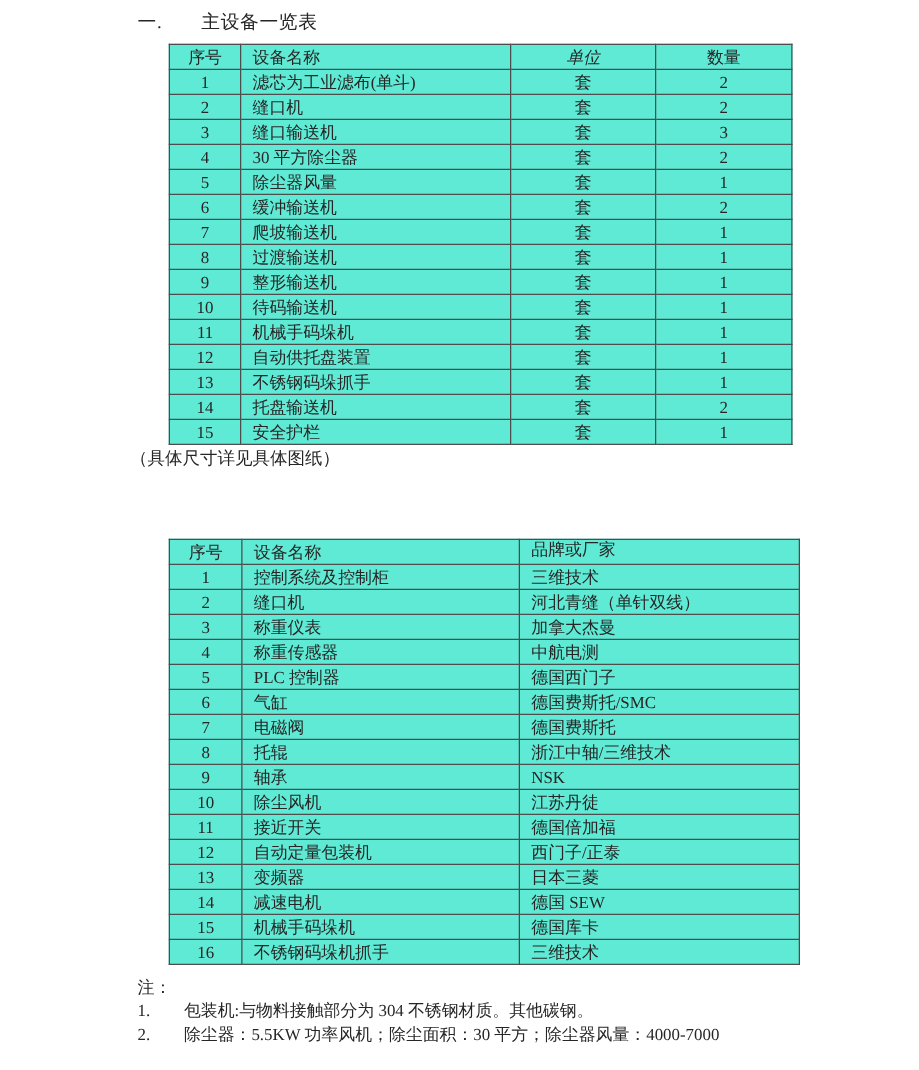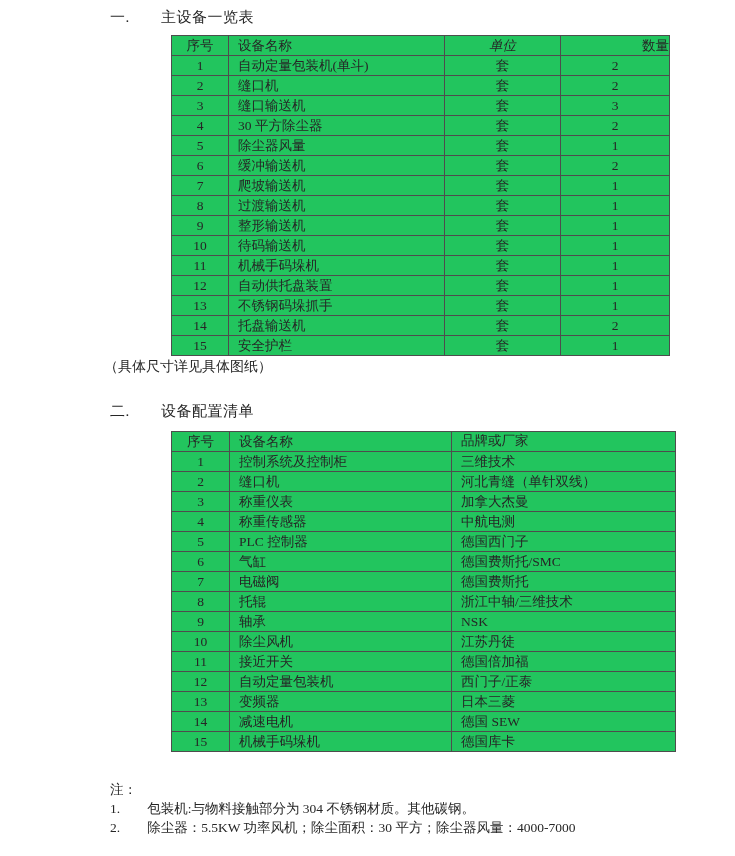--- a/index.html
+++ b/index.html
@@ -26,42 +26,41 @@
   }
   #heading1 { top: 8px; }
   #heading2 { top: 402px; }
   .h-num { display: inline-block; margin-right: 27px; }
 
   table.doc-table {
     position: absolute;
     left: 135px;
     border-collapse: collapse;
     table-layout: fixed;
-    background: #22c55e;
-    margin-left: 36px;
+    background: #5eead4;
   }
   #table1 { top: 35px;  width: 488px; }
   #table2 { top: 431px; width: 486px; }
 
   .doc-table th, .doc-table td {
     border: 1px solid #4d4d4d;
     height: 19px;
     line-height: 19px;
     padding: 0;
     font-size: 13.5px;
     font-weight: normal;
     text-align: center;
     vertical-align: middle;
     white-space: nowrap;
     overflow: hidden;
   }
   #table1 th.c0 { width: 56px; }
   #table1 th.c1 { width: 206px; }
   #table1 th.c2 { width: 115px; font-style: italic; }
-  #table1 th.c3 { width: 108px; text-align: right; }
+  #table1 th.c3 { width: 108px; }
   #table1 .c1 { text-align: left; padding-left: 9px; }
 
   #table2 th.c0 { width: 57px; }
   #table2 th.c1 { width: 212px; }
   #table2 th.c2 { width: 214px; font-family: Liberation Mono, monospace; }
   #table2 .c1, #table2 .c2 { text-align: left; padding-left: 9px; }
 
   .footnote {
     position: absolute;
     left: 104px;
@@ -96,21 +95,21 @@
         <tr>
           <th class="c0">序号</th>
           <th class="c1">设备名称</th>
           <th class="c2">单位</th>
           <th class="c3">数量</th>
         </tr>
       </thead>
       <tbody>
         <tr>
           <td class="c0">1</td>
-          <td class="c1">自动定量包装机(单斗)</td>
+          <td class="c1">滤芯为工业滤布(单斗)</td>
           <td class="c2">套</td>
           <td class="c3">2</td>
         </tr>
         <tr>
           <td class="c0">2</td>
           <td class="c1">缝口机</td>
           <td class="c2">套</td>
           <td class="c3">2</td>
         </tr>
         <tr>
@@ -189,24 +188,20 @@
           <td class="c0">15</td>
           <td class="c1">安全护栏</td>
           <td class="c2">套</td>
           <td class="c3">1</td>
         </tr>
       </tbody>
     </table>
 
   <div class="footnote">（具体尺寸详见具体图纸）</div>
 
-  <div class="heading" id="heading2">
-    <span class="h-num">二.</span>
-    <span class="h-title">设备配置清单</span>
-  </div>
 
   <table class="doc-table" id="table2">
       <thead>
         <tr>
           <th class="c0">序号</th>
           <th class="c1">设备名称</th>
           <th class="c2">品牌或厂家</th>
         </tr>
       </thead>
       <tbody>
@@ -277,20 +272,25 @@
         </tr>
         <tr>
           <td class="c0">14</td>
           <td class="c1">减速电机</td>
           <td class="c2">德国 SEW</td>
         </tr>
         <tr>
           <td class="c0">15</td>
           <td class="c1">机械手码垛机</td>
           <td class="c2">德国库卡</td>
+        </tr>
+        <tr>
+          <td class="c0">16</td>
+          <td class="c1">不锈钢码垛机抓手</td>
+          <td class="c2">三维技术</td>
         </tr>
       </tbody>
     </table>
 
   <div class="notes">
     <div class="note-line">注：</div>
     <div id="note-lines">
         <div class="note-line">1.　　包装机:与物料接触部分为 304 不锈钢材质。其他碳钢。</div>
         <div class="note-line">2.　　除尘器：5.5KW 功率风机；除尘面积：30 平方；除尘器风量：4000-7000</div>
       </div>

